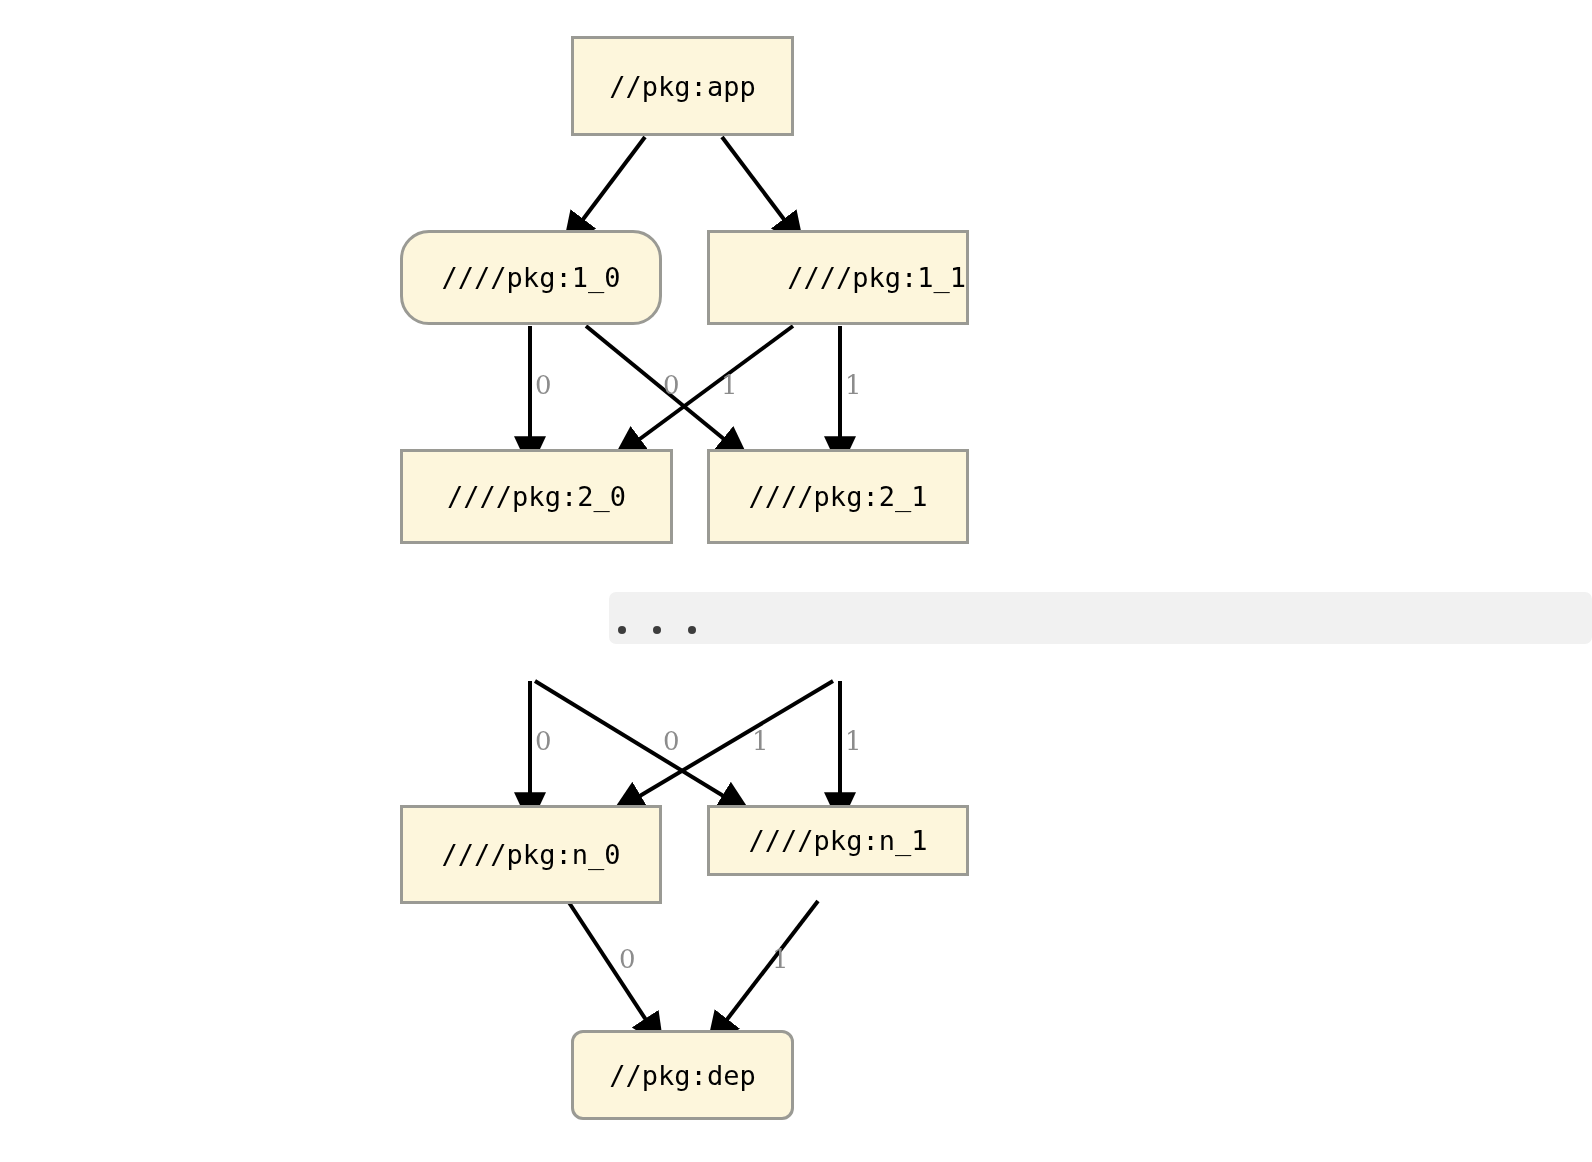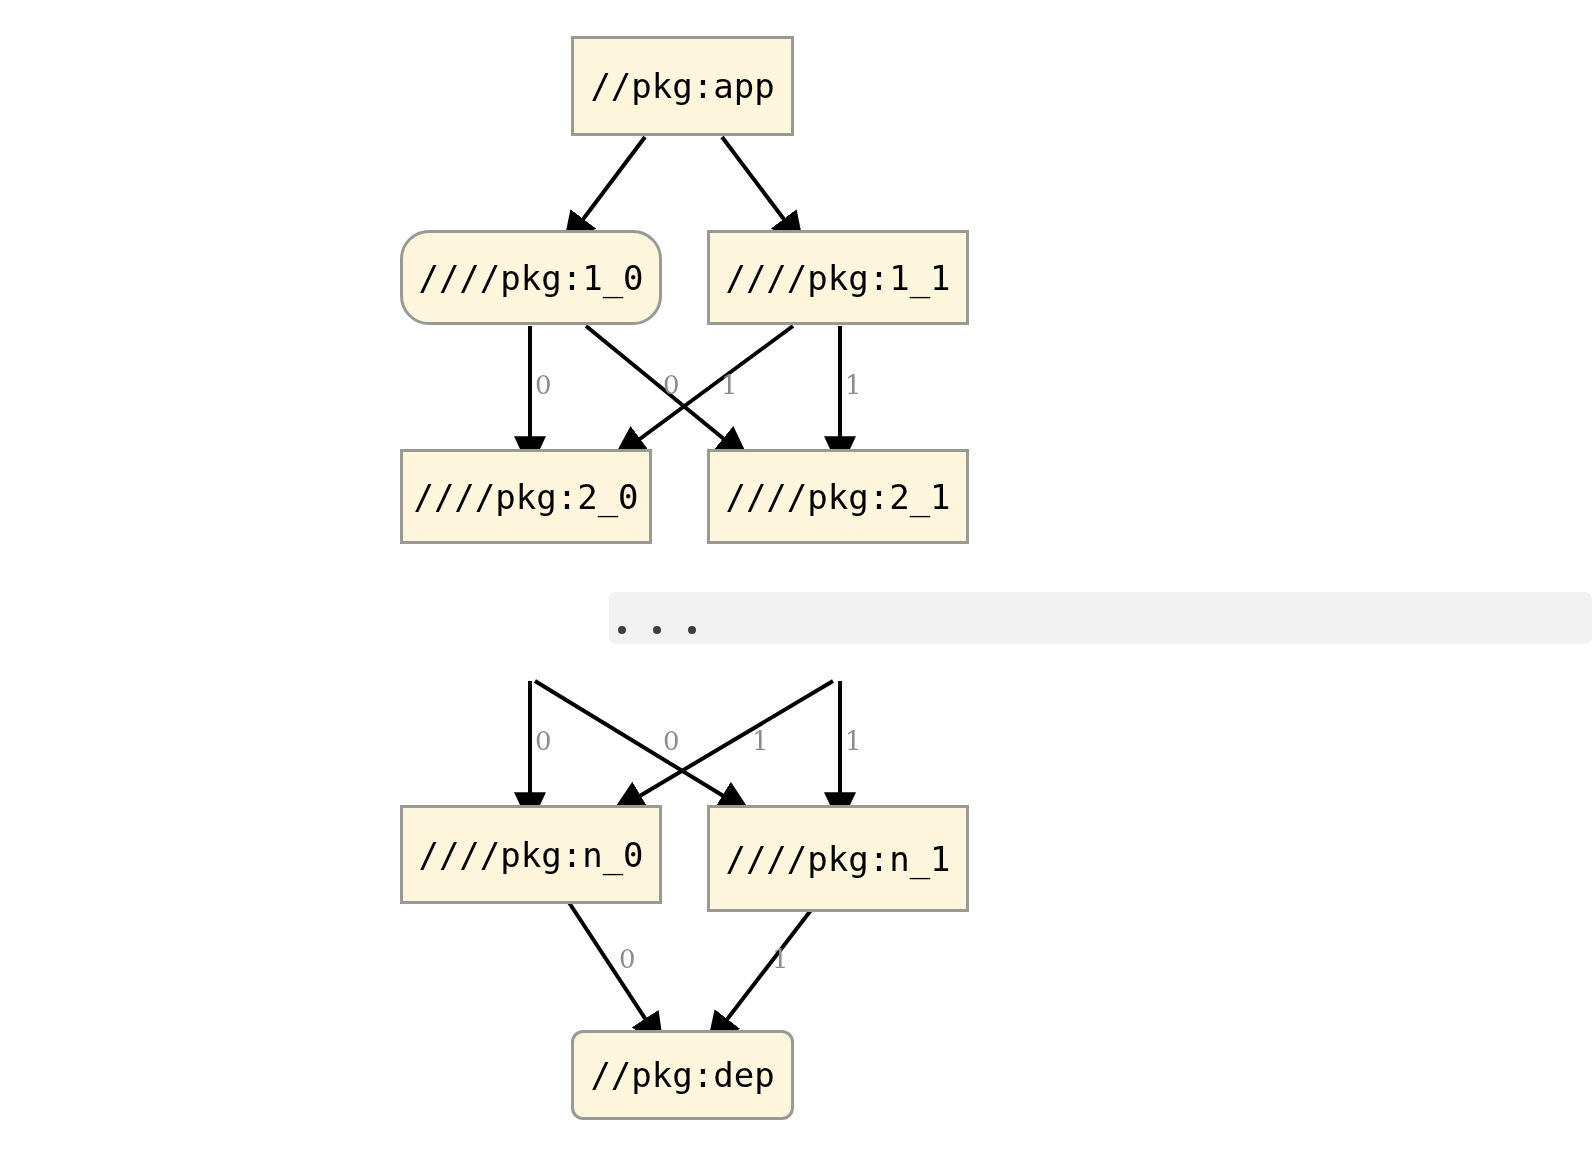--- a/index.html
+++ b/index.html
@@ -26,21 +26,21 @@
   .node {
     position: absolute;
     box-sizing: border-box;
     background: #FDF6DC;
     border: 3px solid #9a9a94;
     display: flex;
     align-items: center;
     justify-content: center;
     color: #000000;
     font-family: "DejaVu Sans Mono", "Liberation Mono", monospace;
-    font-size: 34px;
+    font-size: 27px;
     letter-spacing: 0px;
     white-space: nowrap;
   }
   .edge-label {
     position: absolute;
     color: #8c8c8c;
     font-family: "DejaVu Serif", "Liberation Serif", serif;
     font-size: 26px;
     line-height: 1;
     white-space: nowrap;
@@ -89,33 +89,33 @@
         <line x1="818" y1="901" x2="722" y2="1026" stroke="#000000" stroke-width="4" marker-end="url(#arrow)"></line>
       </g>
   </svg>
 
   <div class="node" style="left: 571px; top: 36px; width: 223px; height: 100px; background: rgb(253, 246, 220); border-color: rgb(154, 154, 148);">
     <span>//pkg:app</span>
   </div>
   <div class="node" style="left: 400px; top: 230px; width: 262px; height: 95px; background: rgb(253, 246, 220); border-color: rgb(154, 154, 148); border-radius: 29px;">
     <span>////pkg:1_0</span>
   </div>
-  <div class="node" style="left: 707px; top: 230px; width: 262px; height: 95px; background: rgb(253, 246, 220); border-color: rgb(154, 154, 148);">
+  <div class="node" style="left: 707px; top: 230px; width: 262px; height: 95px; background: rgb(253, 246, 220); border-color: rgb(154, 154, 148); justify-content: flex-end;">
     <span>////pkg:1_1</span>
   </div>
-  <div class="node" style="left: 400px; top: 449px; width: 252px; height: 95px; background: rgb(253, 246, 220); border-color: rgb(154, 154, 148);">
+  <div class="node" style="left: 400px; top: 449px; width: 273px; height: 95px; background: rgb(253, 246, 220); border-color: rgb(154, 154, 148);">
     <span>////pkg:2_0</span>
   </div>
   <div class="node" style="left: 707px; top: 449px; width: 262px; height: 95px; background: rgb(253, 246, 220); border-color: rgb(154, 154, 148);">
     <span>////pkg:2_1</span>
   </div>
   <div class="node" style="left: 400px; top: 805px; width: 262px; height: 99px; background: rgb(253, 246, 220); border-color: rgb(154, 154, 148);">
     <span>////pkg:n_0</span>
   </div>
-  <div class="node" style="left: 707px; top: 805px; width: 262px; height: 107px; background: rgb(253, 246, 220); border-color: rgb(154, 154, 148);">
+  <div class="node" style="left: 707px; top: 805px; width: 262px; height: 71px; background: rgb(253, 246, 220); border-color: rgb(154, 154, 148);">
     <span>////pkg:n_1</span>
   </div>
   <div class="node" style="left: 571px; top: 1030px; width: 223px; height: 90px; background: rgb(253, 246, 220); border-color: rgb(154, 154, 148); border-radius: 12px;">
     <span>//pkg:dep</span>
   </div>
 
   <div class="edge-label" style="left: 535px; top: 372px; color: rgb(140, 140, 140);">0</div>
   <div class="edge-label" style="left: 663px; top: 372px; color: rgb(140, 140, 140);">0</div>
   <div class="edge-label" style="left: 721px; top: 372px; color: rgb(140, 140, 140);">1</div>
   <div class="edge-label" style="left: 845px; top: 372px; color: rgb(140, 140, 140);">1</div>

